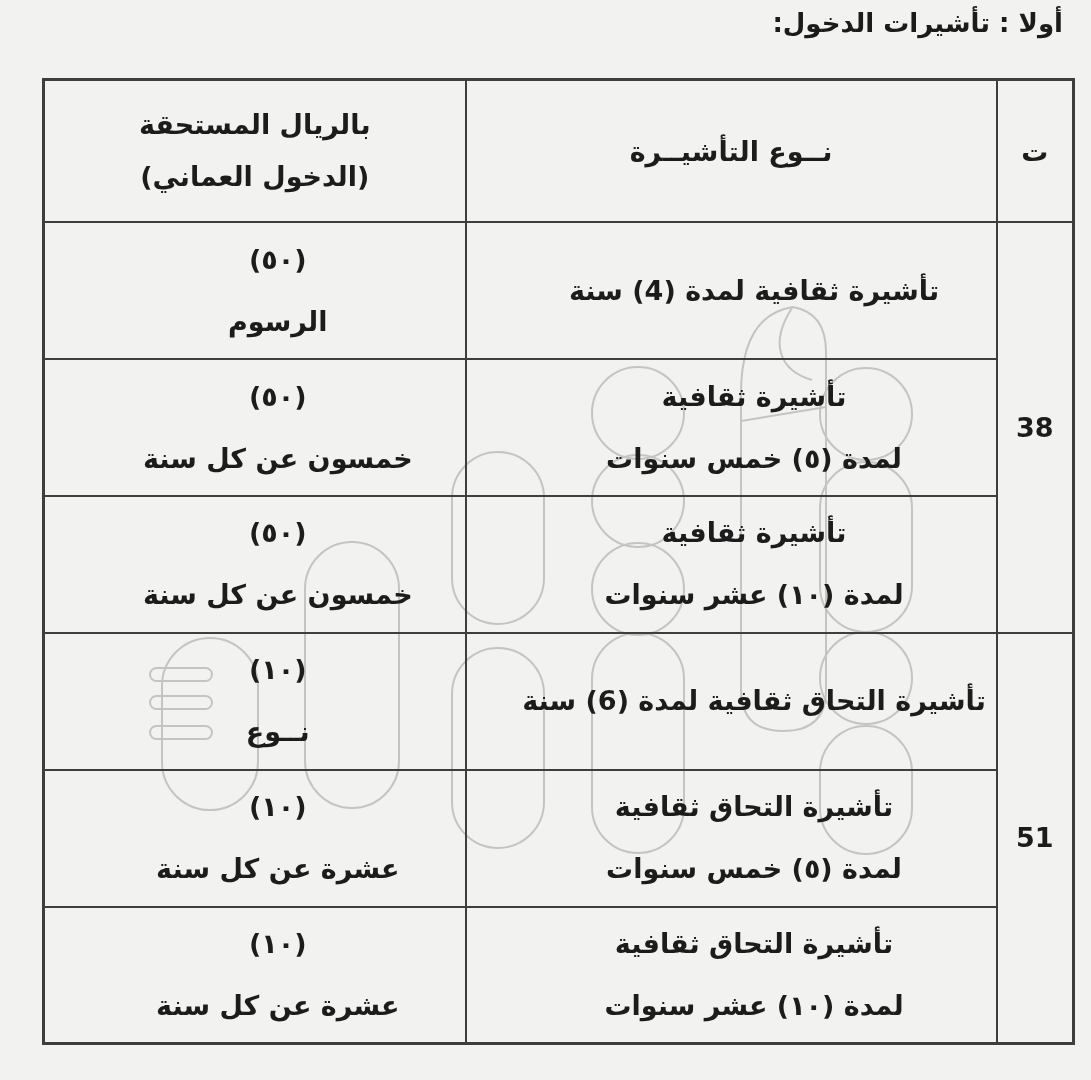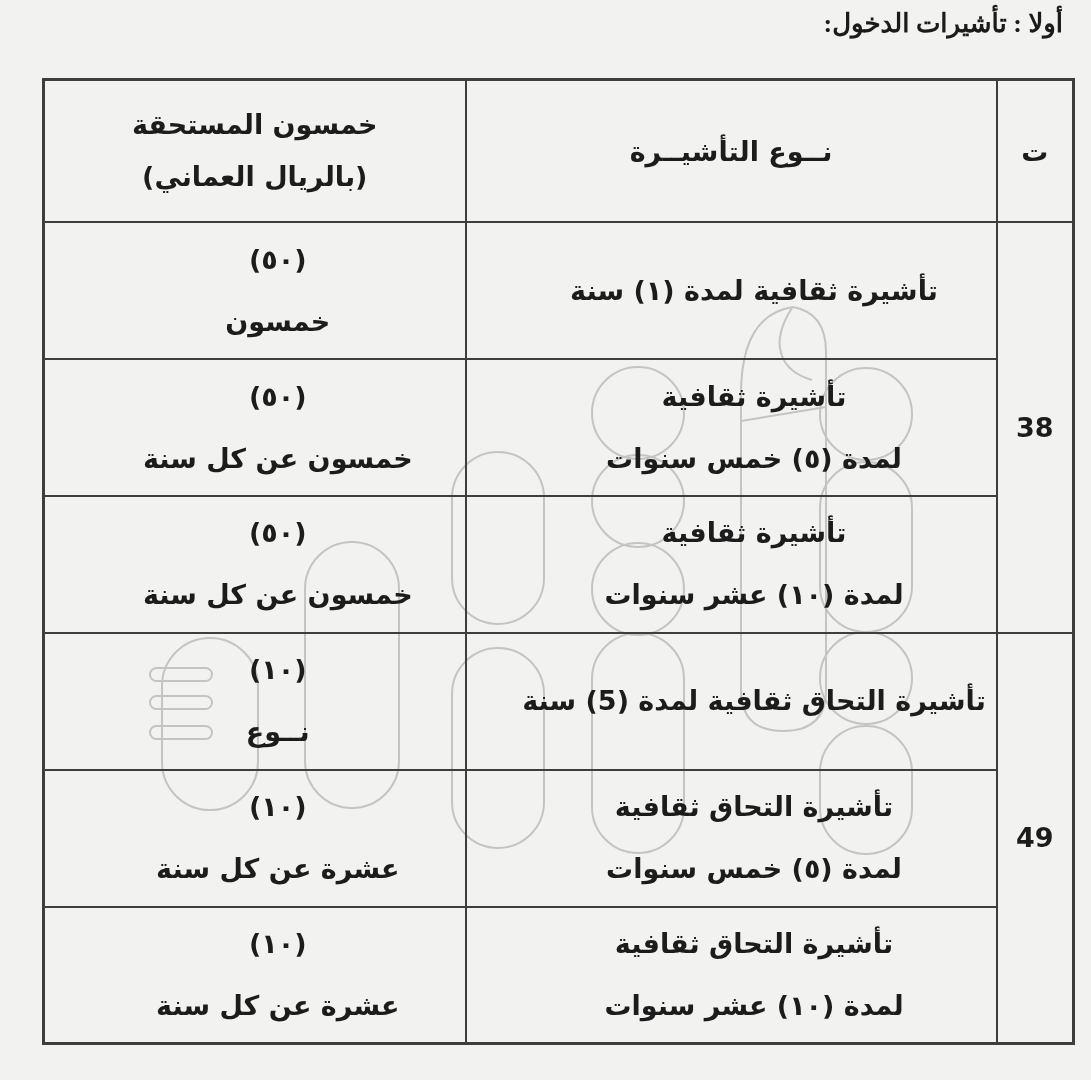--- a/index.html
+++ b/index.html
@@ -17,21 +17,20 @@
     overflow: hidden;
   }
   .title {
     position: absolute;
     top: 8px;
     right: 28px;
     font-size: 26px;
     font-weight: bold;
     color: #1b1b1b;
     white-space: nowrap;
-    font-family: Liberation Serif, serif;
   }
   .watermark {
     position: absolute;
     top: 0;
     left: 0;
     pointer-events: none;
   }
   .tablewrap {
     position: absolute;
     top: 78px;
@@ -108,33 +107,33 @@
       <colgroup>
         <col class="c-idx">
           <col class="c-type">
           <col class="c-fee">
       </colgroup>
       <tbody>
         <tr class="hdr">
           <td class="hd">ت</td>
           <td class="hd">نــوع التأشيــرة</td>
           <td class="hd">
-            <div class="hline">خمسون المستحقة</div>
-            <div class="hline">(بالريال العماني)</div>
+            <div class="hline">بالريال المستحقة</div>
+            <div class="hline">(الدخول العماني)</div>
           </td>
         </tr>
 
         <tr class="row">
           <td class="idx" rowspan="3">38</td>
           <td>
-            <div class="cline">تأشيرة ثقافية لمدة (١) سنة</div>
+            <div class="cline">تأشيرة ثقافية لمدة (4) سنة</div>
           </td>
           <td>
             <div class="cline">(٥٠)</div>
-            <div class="cline">خمسون</div>
+            <div class="cline">الرسوم</div>
           </td>
         </tr>
         <tr class="row">
           <td>
             <div class="cline">تأشيرة ثقافية</div>
             <div class="cline">لمدة (٥) خمس سنوات</div>
           </td>
           <td>
             <div class="cline">(٥٠)</div>
             <div class="cline">خمسون عن كل سنة</div>
@@ -145,23 +144,23 @@
             <div class="cline">تأشيرة ثقافية</div>
             <div class="cline">لمدة (١٠) عشر سنوات</div>
           </td>
           <td>
             <div class="cline">(٥٠)</div>
             <div class="cline">خمسون عن كل سنة</div>
           </td>
         </tr>
 
         <tr class="row">
-          <td class="idx" rowspan="3">49</td>
+          <td class="idx" rowspan="3">51</td>
           <td>
-            <div class="cline">تأشيرة التحاق ثقافية لمدة (5) سنة</div>
+            <div class="cline">تأشيرة التحاق ثقافية لمدة (6) سنة</div>
           </td>
           <td>
             <div class="cline">(١٠)</div>
             <div class="cline">نــوع</div>
           </td>
         </tr>
         <tr class="row">
           <td>
             <div class="cline">تأشيرة التحاق ثقافية</div>
             <div class="cline">لمدة (٥) خمس سنوات</div>

